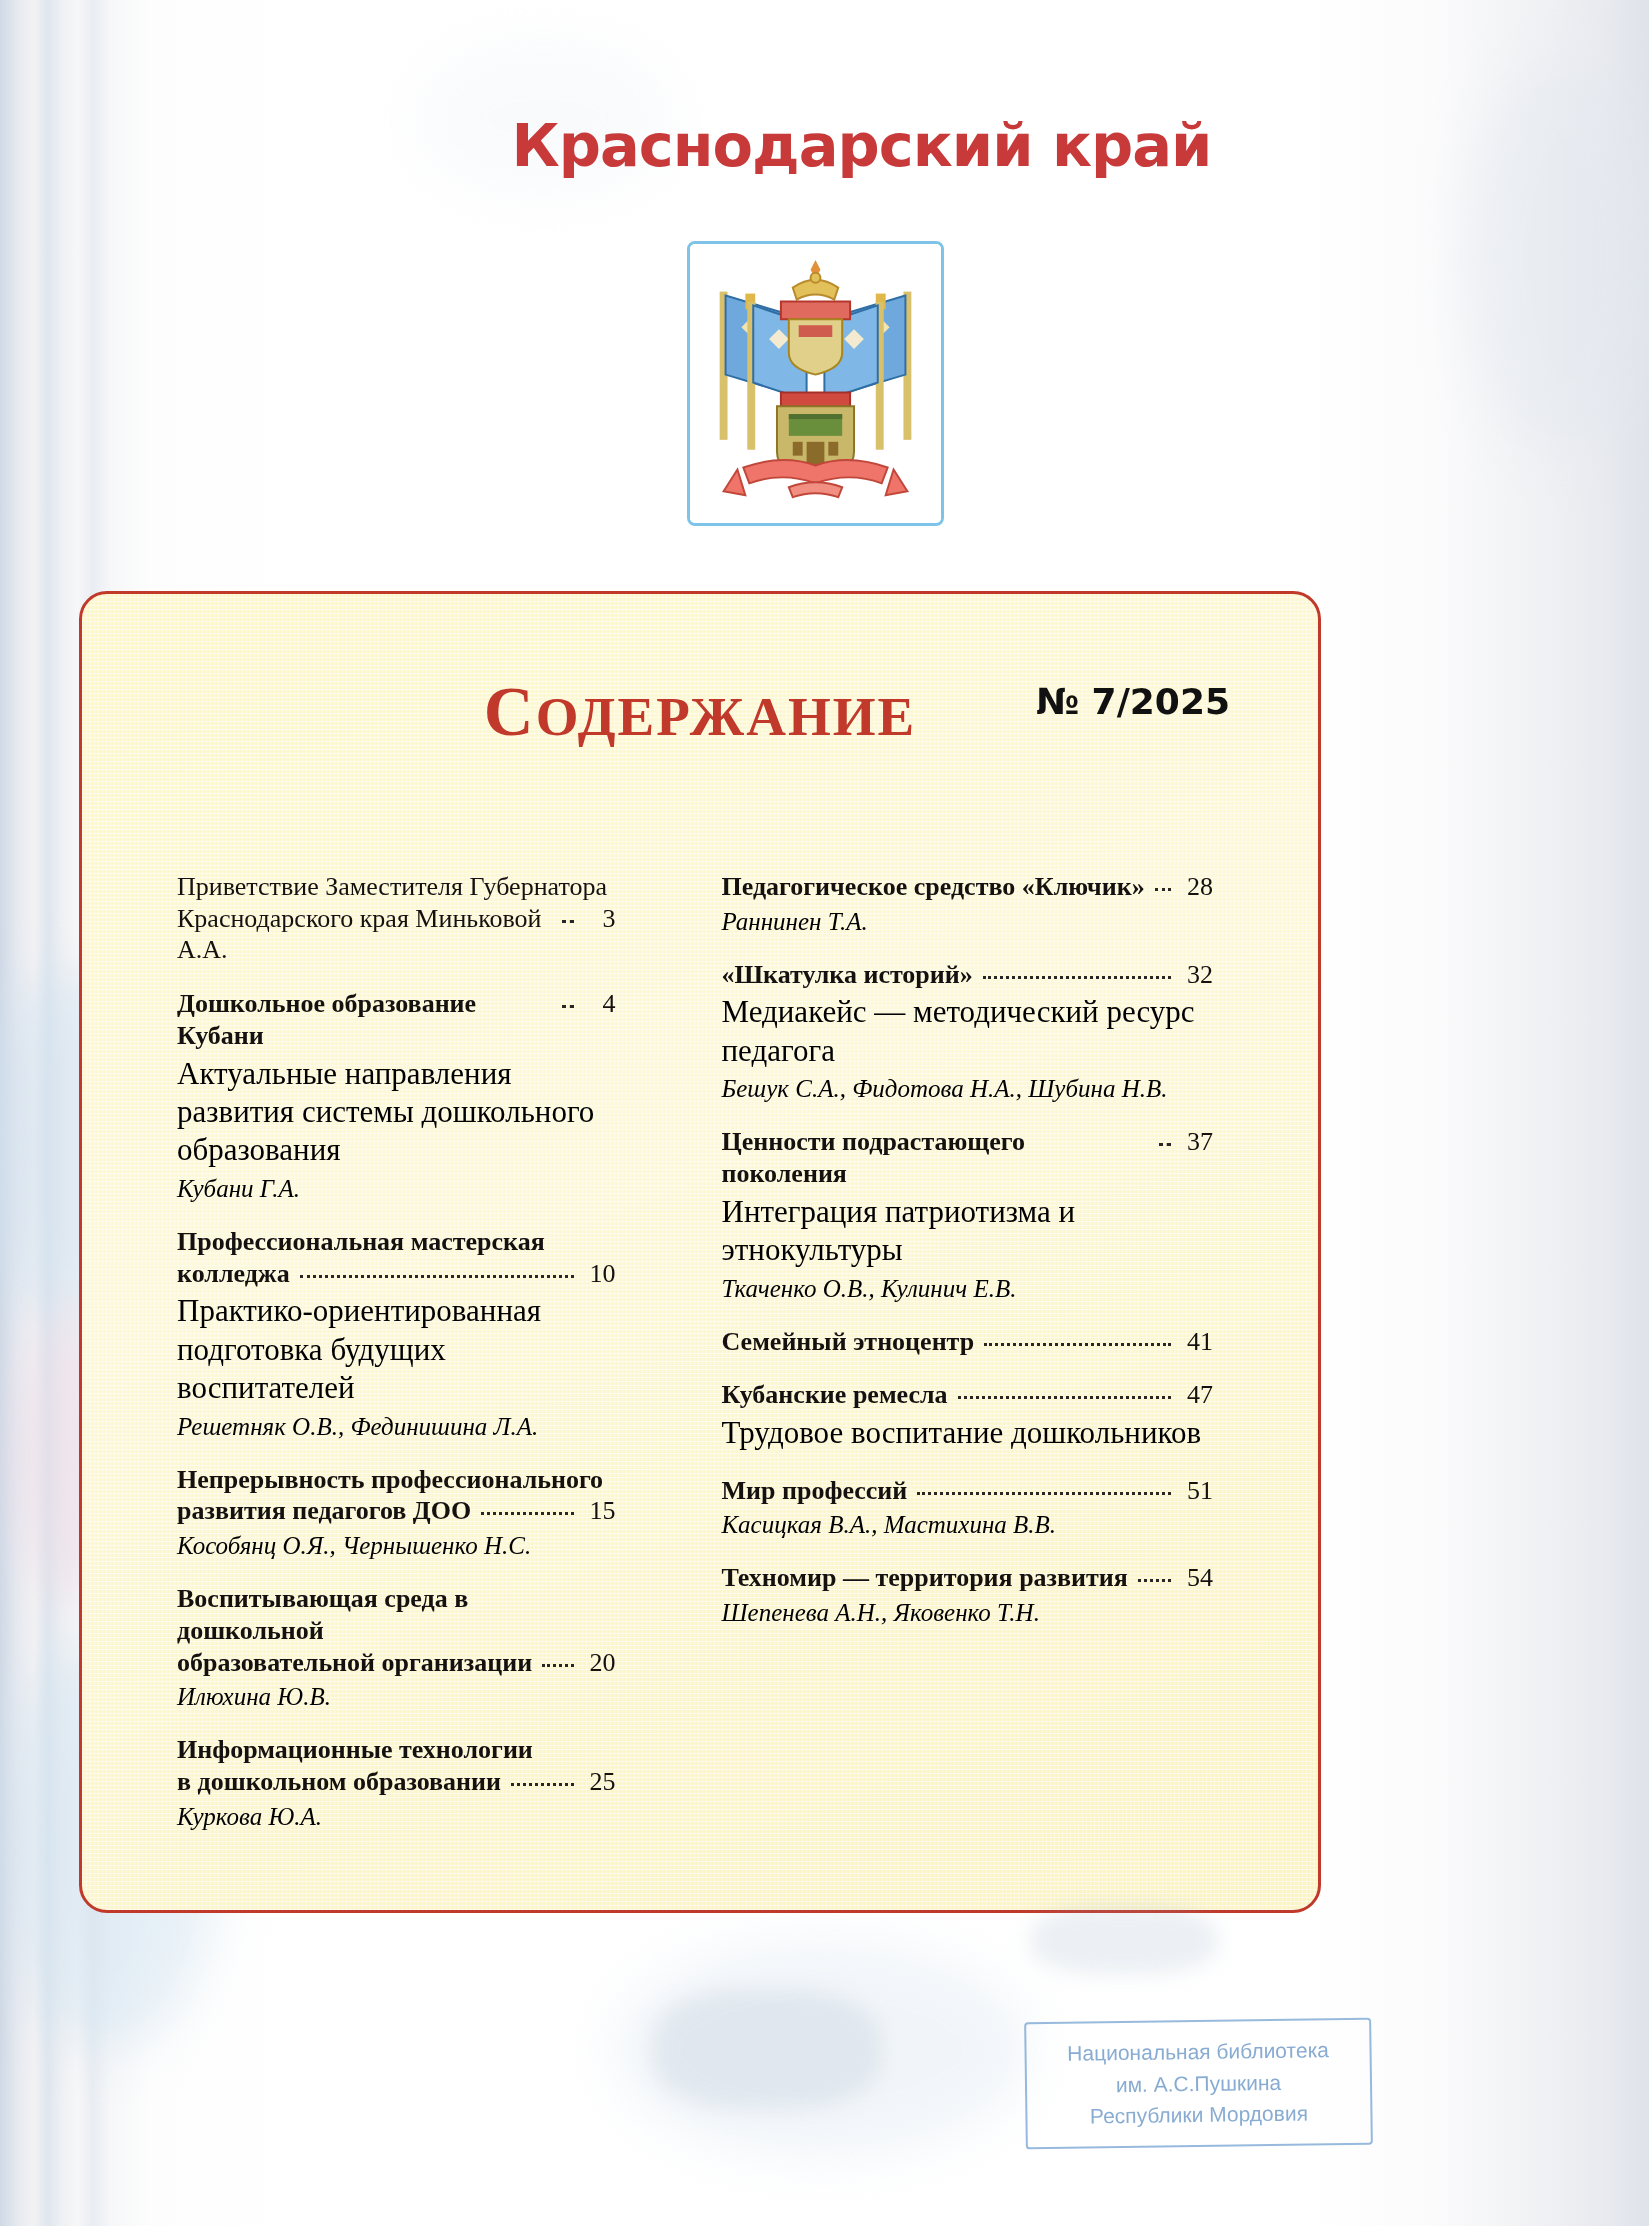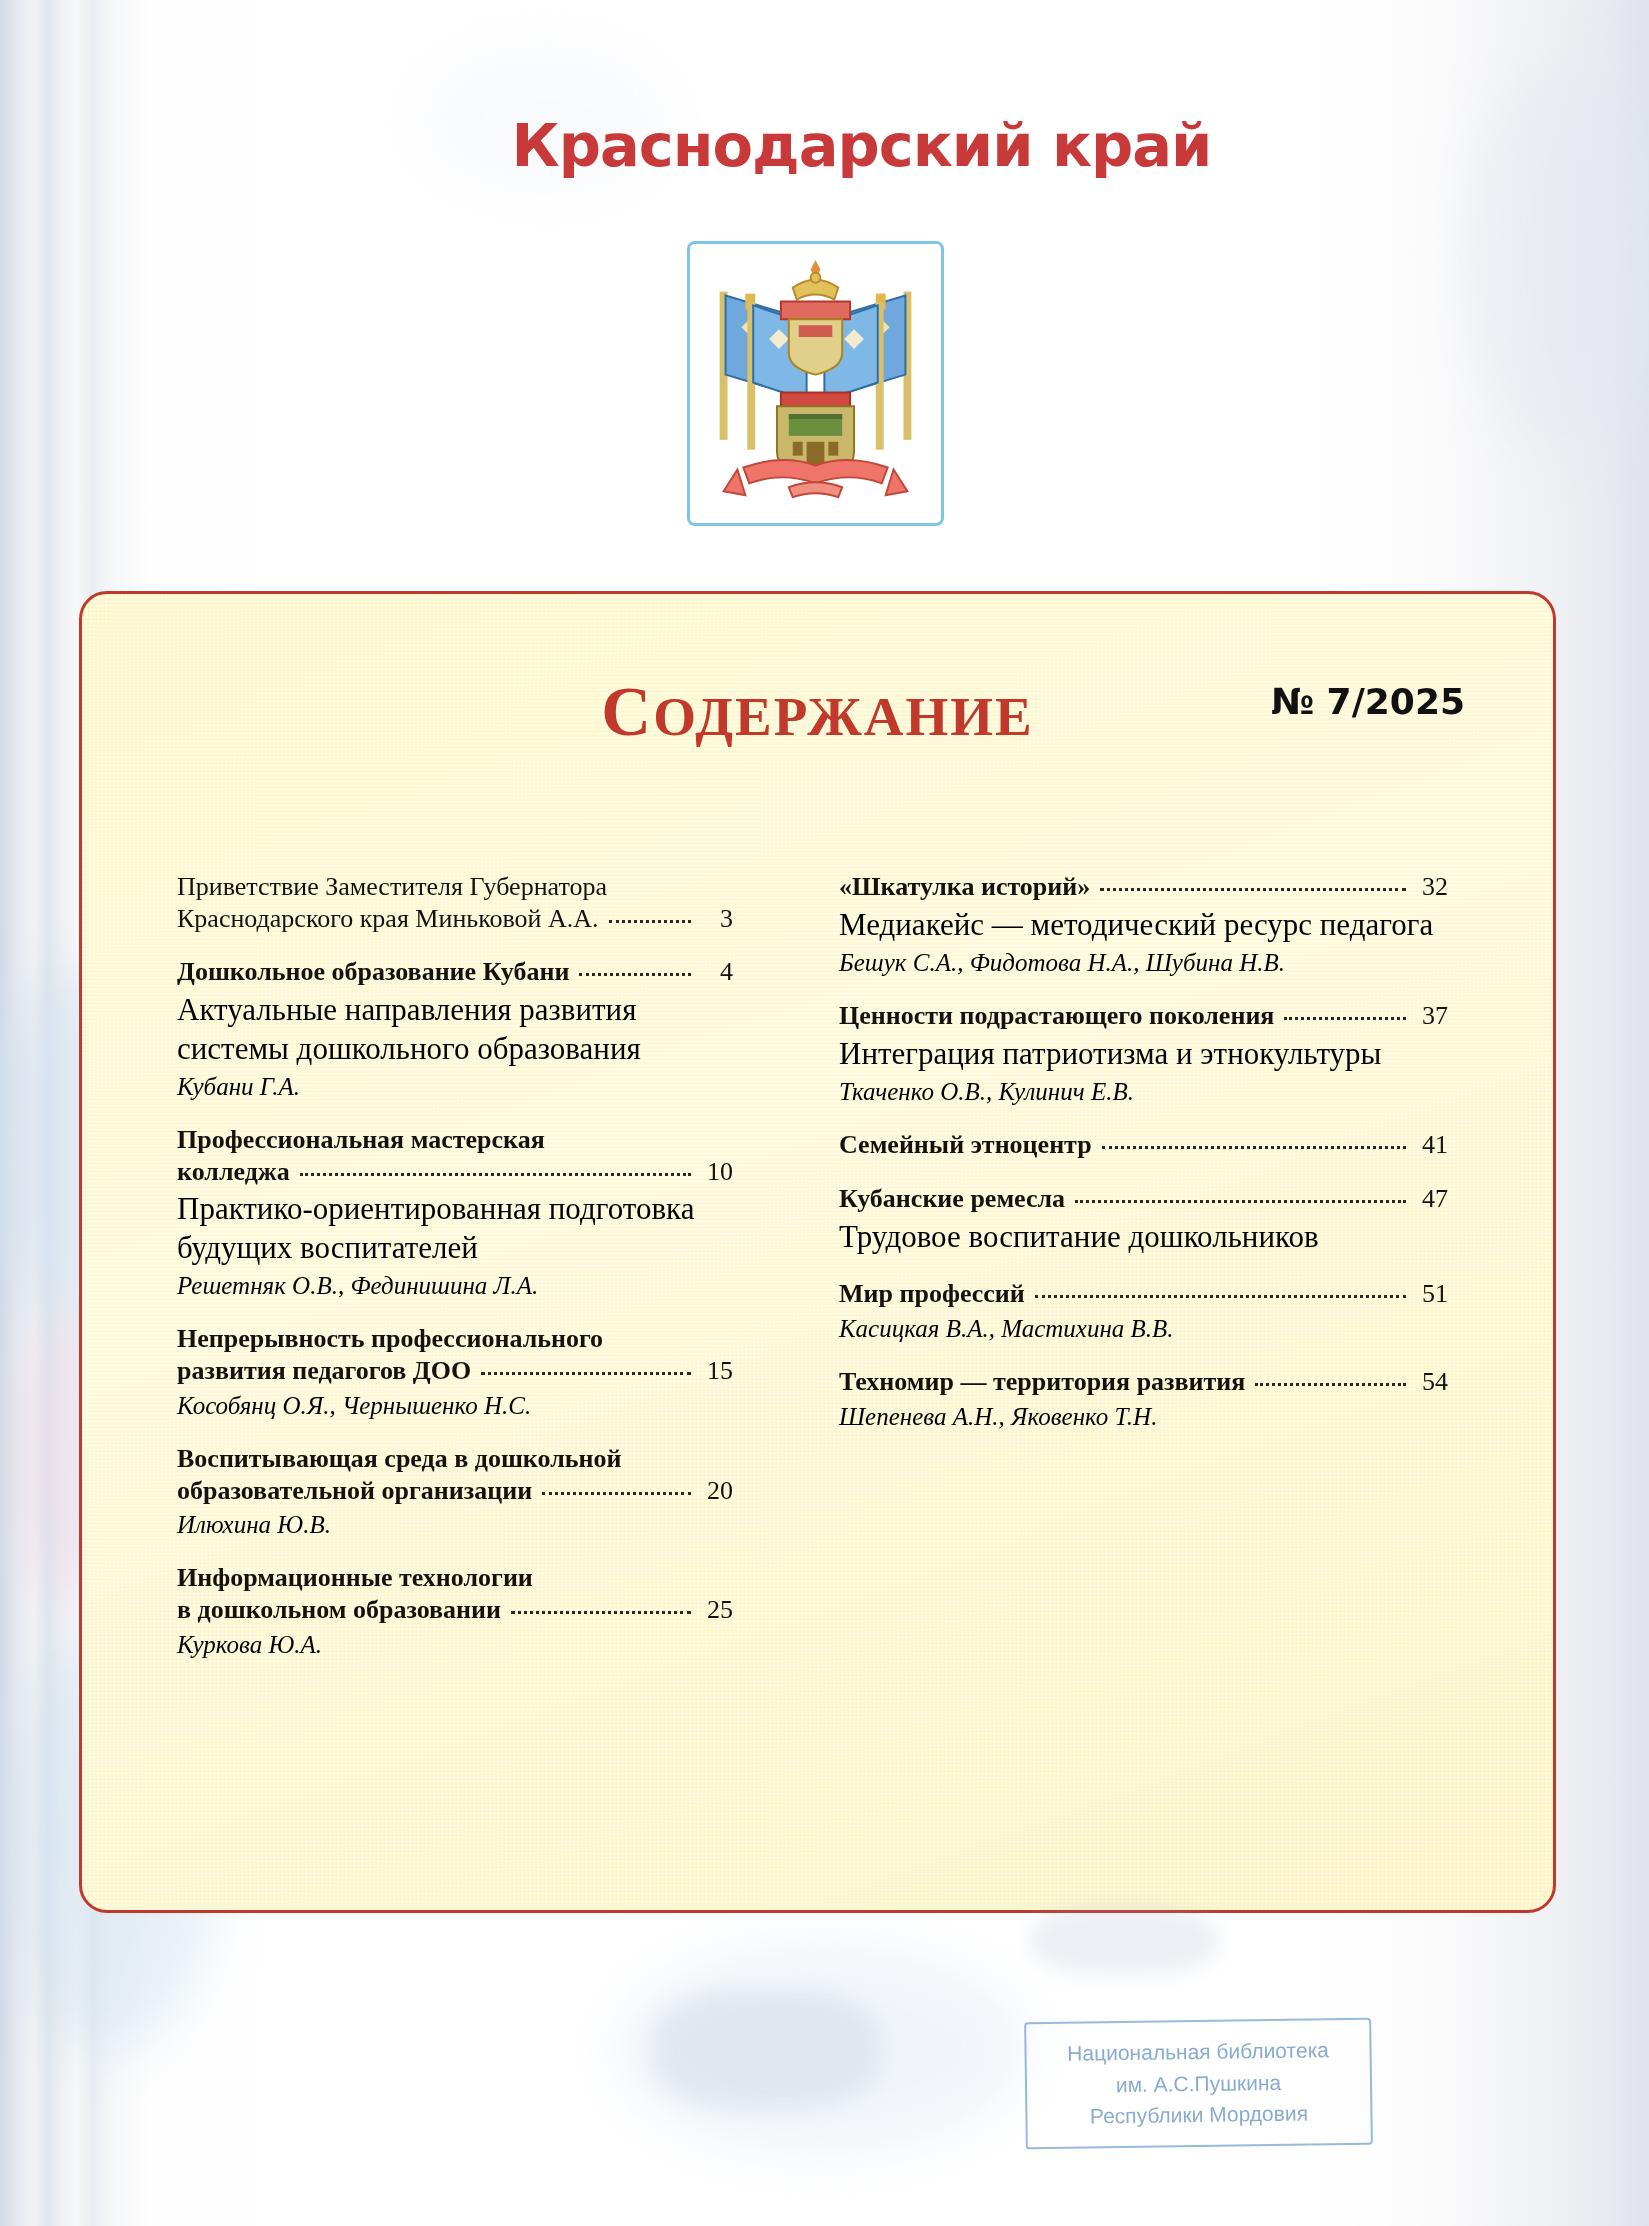--- a/index.html
+++ b/index.html
@@ -68,21 +68,21 @@
     border-radius: 8px;
     overflow: hidden;
   }
   .emblem-frame svg { display: block; }
 
   
   .toc-card {
     position: absolute;
     left: 79px;
     top: 591px;
-    width: 1477px;
+    width: 1242px;
     height: 1322px;
     background: #fdf7cf;
     border: 3px solid #c0392b;
     border-radius: 28px;
     box-sizing: border-box;
     background-image:
       repeating-linear-gradient(0deg, rgba(255,255,255,.5) 0 1px, rgba(0,0,0,0) 1px 4px),
       repeating-linear-gradient(90deg, rgba(255,255,255,.35) 0 1px, rgba(0,0,0,0) 1px 4px),
       linear-gradient(160deg, #fdf7c8 0%, #fdf8d6 40%, #fcf4c2 100%);
   }
@@ -350,20 +350,28 @@
           <span class="dots"></span>
           <span class="pg">25</span>
         </div>
         <div class="auth">Куркова Ю.А.</div>
       </div>
 
     </div>
 
     <div class="col col-right">
 
+      <div class="entry">
+        <div class="line bold">
+          <span class="txt">Педагогическое средство «Ключик»</span>
+          <span class="dots"></span>
+          <span class="pg">28</span>
+        </div>
+        <div class="auth">Раннинен Т.А.</div>
+      </div>
 
       <div class="entry">
         <div class="line bold">
           <span class="txt">«Шкатулка историй»</span>
           <span class="dots"></span>
           <span class="pg">32</span>
         </div>
         <div class="sub">Медиакейс — методический ресурс педагога</div>
         <div class="auth">Бешук С.А., Фидотова Н.А., Шубина Н.В.</div>
       </div>

